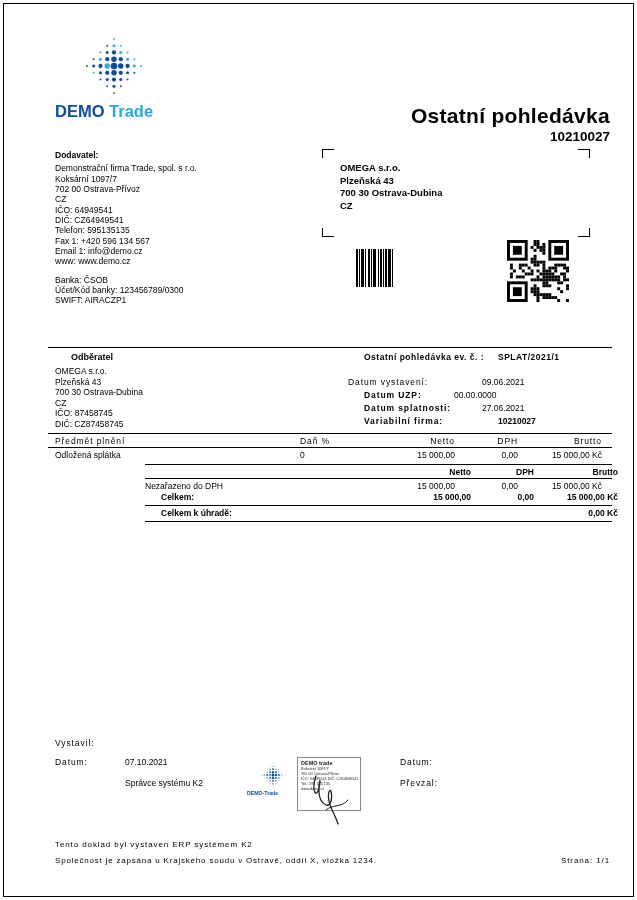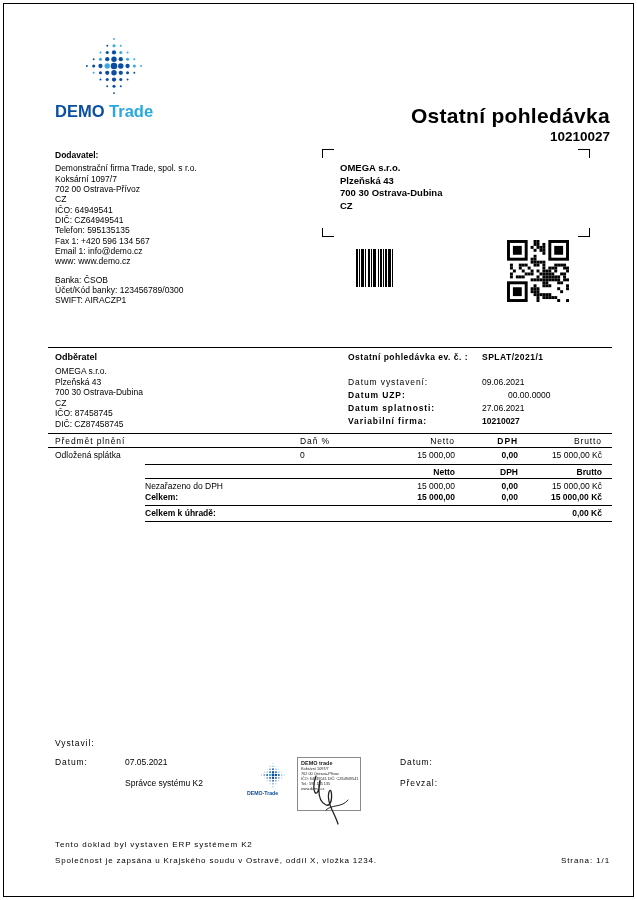--- a/index.html
+++ b/index.html
@@ -4,21 +4,21 @@
 <style>
   * { margin:0; padding:0; box-sizing:border-box; }
   html,body { background:#fff; }
   body {
     width:637px; height:900px; position:relative;
     font-family:"Liberation Sans", sans-serif; color:#000;
   }
   .page { position:absolute; inset:0; font-size:8.5px; line-height:1.22; }
   .frame { position:absolute; inset:3px; border:1px solid #000; pointer-events:none; }
   .abs { position:absolute; }
-  .b { font-weight:bold; }
+  .b { font-weight:bold;margin-left:16px; }
   .ls { letter-spacing:0.9px; }
   .ls-s { letter-spacing:0.5px; }
   .line { position:absolute; height:1px; background:#000; }
 
   .title { font-size:21px; font-weight:bold; letter-spacing:0.3px; }
   .doc-number { font-size:13.5px; font-weight:bold; }
 
   .brand-text { font-size:16.5px; font-weight:bold; }
   .brand-demo { color:var(--brand-dark,#0b4ea2); }
   .brand-trade { color:var(--brand-light,#29a8df); }
@@ -31,21 +31,21 @@
 
   .corner { position:absolute; width:12px; height:9px; }
   .corner.tl { border-top:1px solid #000; border-left:1px solid #000; }
   .corner.tr { border-top:1px solid #000; border-right:1px solid #000; }
   .corner.bl { border-bottom:1px solid #000; border-left:1px solid #000; }
   .corner.br { border-bottom:1px solid #000; border-right:1px solid #000; }
 
   
   .c2 { left:300px; width:68px; text-align:left; }
   .c3 { left:380px; width:75px; text-align:right; }
-  .c4 { left:455px; width:63px; text-align:right;font-weight:bold; }
+  .c4 { left:455px; width:63px; text-align:right; }
   .c5 { left:518px; width:84px; text-align:right; }
 
   .stamp-box {
     position:absolute; left:297px; top:757px; width:64px; height:54px;
     border:1px solid #8a8a8a; padding:2px 3px; color:#222; overflow:hidden;
   }
   .stamp-box .st-title { font-size:5.5px; font-weight:bold; line-height:7px; }
   .stamp-box .st-line { font-size:3.8px; line-height:5.1px; white-space:nowrap; }
   .stamp-logo-text { font-size:5.2px; font-weight:bold; }
 
@@ -298,21 +298,21 @@
     <div>IČO: 87458745</div>
     <div>DIČ: CZ87458745</div>
   </div>
 
   <div class="abs b ls-s" style="left:348px;top:352px">Ostatní pohledávka ev. č. :</div>
   <div class="abs b ls-s" style="left:482px;top:352px">SPLAT/2021/1</div>
 
   <div class="abs ls" style="left:348px;top:377px">Datum vystavení:</div>
   <div class="abs" style="left:482px;top:377px">09.06.2021</div>
   <div class="abs b ls" style="left:348px;top:390px">Datum UZP:</div>
-  <div class="abs" style="left:508px;top:390px">00.00.0000</div>
+  <div class="abs" style="left:454px;top:390px">00.00.0000</div>
   <div class="abs b ls" style="left:348px;top:403px">Datum splatnosti:</div>
   <div class="abs" style="left:482px;top:403px">27.06.2021</div>
   <div class="abs b ls" style="left:348px;top:416px">Variabilní firma:</div>
   <div class="abs b" style="left:482px;top:416px">10210027</div>
 
   <div class="line" style="left:48px;top:433px;width:564px"></div>
   <div class="abs ls" style="left:55px;top:436px">Předmět plnění</div>
   <div class="abs ls c2" style="top:436px">Daň %</div>
   <div class="abs ls c3" style="top:436px">Netto</div>
   <div class="abs ls c4" style="top:436px">DPH</div>
@@ -340,21 +340,21 @@
   <div class="abs b c3" style="top:492px">15 000,00</div>
   <div class="abs b c4" style="top:492px">0,00</div>
   <div class="abs b c5" style="top:492px">15 000,00 Kč</div>
 
   <div class="line" style="left:145px;top:505px;width:467px"></div>
   <div class="abs b" style="left:145px;top:508px">Celkem k úhradě:</div>
   <div class="abs b c5" style="top:508px">0,00 Kč</div>
   <div class="line" style="left:145px;top:521px;width:467px"></div>
 
   <div class="abs ls" style="left:55px;top:757px">Datum:</div>
-  <div class="abs" style="left:125px;top:757px">07.05.2021</div>
+  <div class="abs" style="left:125px;top:757px">07.10.2021</div>
   <div class="abs ls" style="left:55px;top:738px">Vystavil:</div>
   <div class="abs" style="left:125px;top:778px">Správce systému K2</div>
 
   <div class="abs" style="left:260px;top:762px">
     <svg class="dots-svg" width="26" height="26" viewBox="0 0 62 62">
         <circle cx="31" cy="3" r="1" fill="#35ace0"></circle>
         <circle cx="24" cy="10" r="1" fill="#0c4da2"></circle>
         <circle cx="31" cy="10" r="1.6" fill="#35ace0"></circle>
         <circle cx="38" cy="10" r="1" fill="#35ace0"></circle>
         <circle cx="17" cy="17" r="1" fill="#35ace0"></circle>

